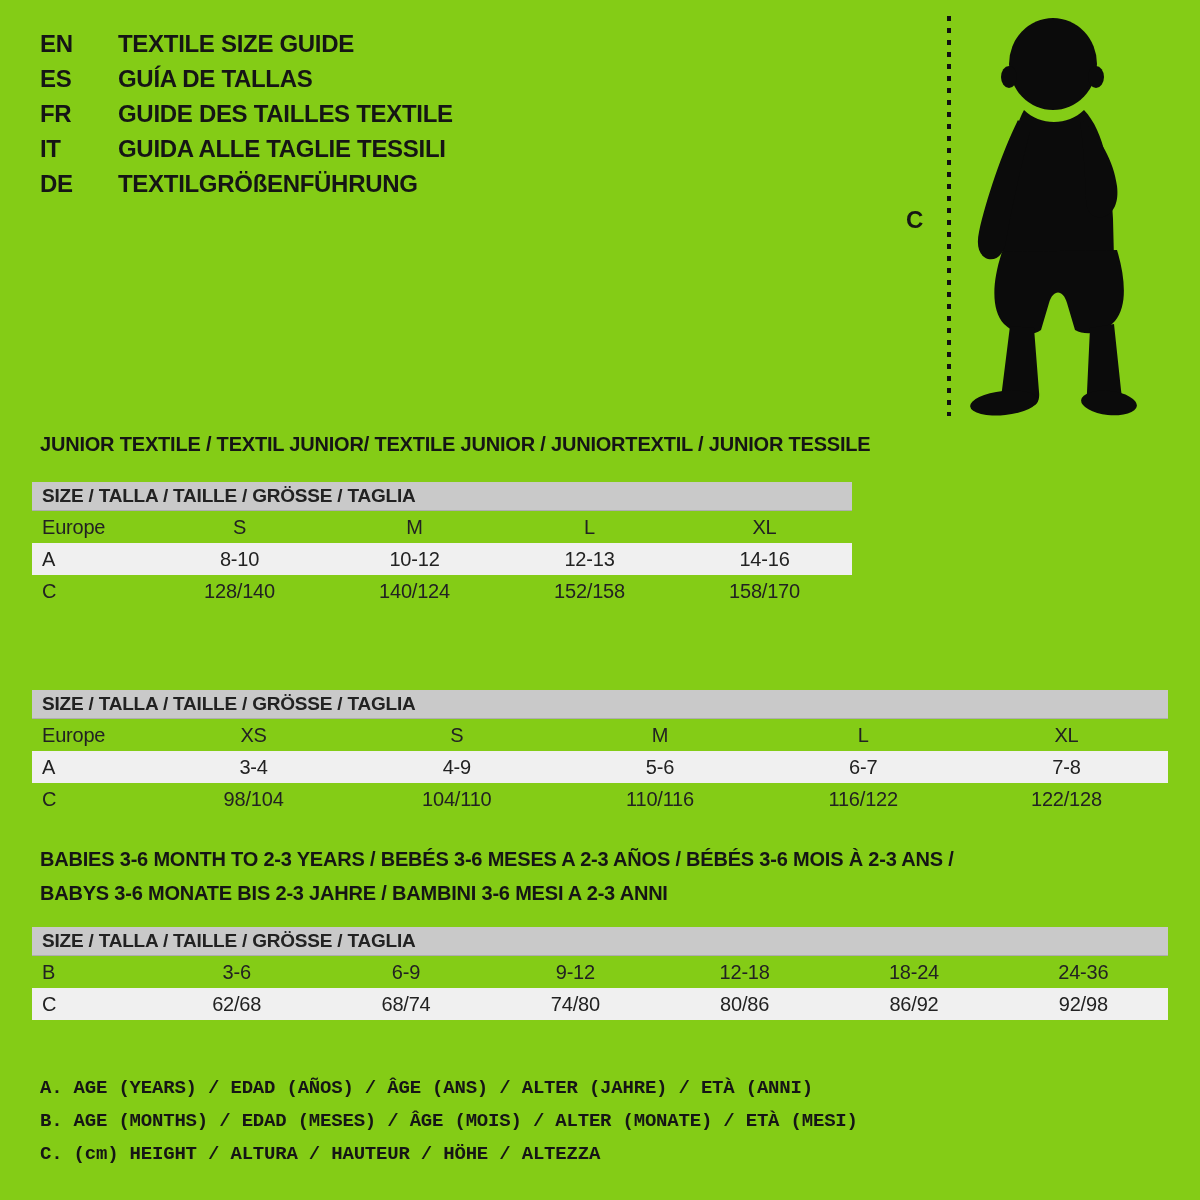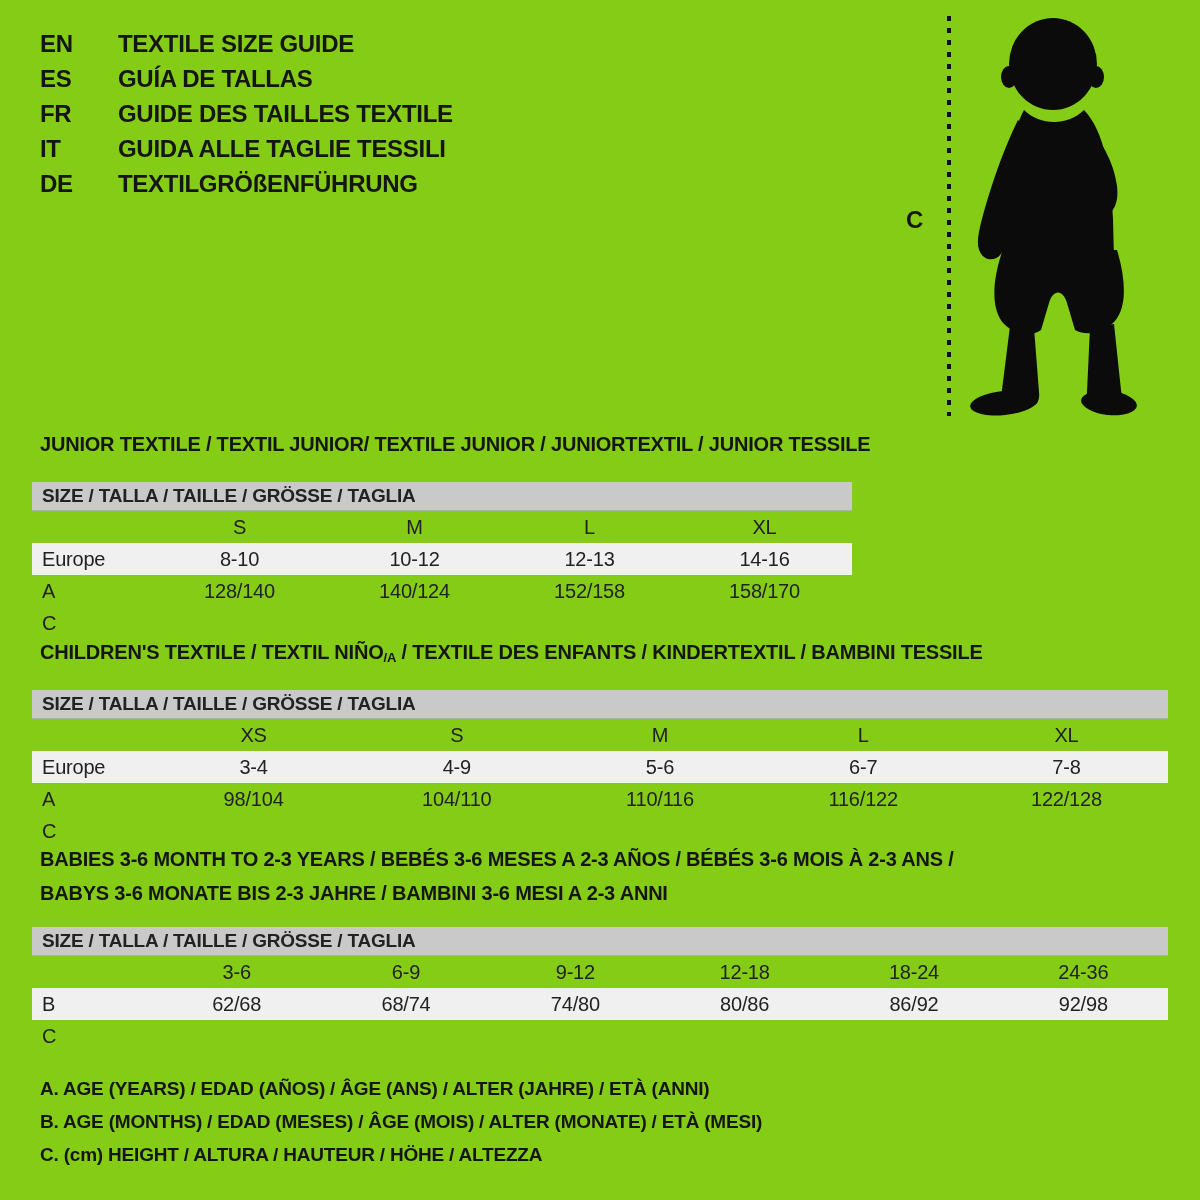--- a/index.html
+++ b/index.html
@@ -28,24 +28,24 @@
   .sec-title .sub{font-size:13px;vertical-align:-3px;}
   .babies-title{line-height:34px;}
   
   .table{position:absolute;left:32px;}
   .thead{
     height:28px;line-height:28px;background:var(--bar);border-bottom:1px solid #aeaeae;
     padding-left:10px;font-size:19px;font-weight:bold;letter-spacing:-0.2px;color:#222;
   }
   .trow{display:flex;height:32px;line-height:32px;font-size:20px;letter-spacing:-0.2px;color:#222;}
   .trow.alt{background:var(--row-alt);}
-  .tlabel{width:110px;padding-left:10px;margin-top:32px;}
+  .tlabel{width:110px;padding-left:10px;}
   .tcell{flex:1;text-align:center;}
   
-  .legend{position:absolute;left:40px;top:1072px;}
+  .legend{position:absolute;left:40px;top:1072px;font-family:Liberation Mono, monospace;}
   .legend-line{height:33px;line-height:33px;font-size:19px;font-weight:bold;letter-spacing:-0.2px;white-space:nowrap;}
 </style>
 </head>
 <body>
 
 <div class="page">
 
   <div class="langs">
     <div class="lang-row">
       <span class="lang-code">EN</span>
@@ -106,23 +106,20 @@
     </div>
     <div class="trow">
       <div class="tlabel">C</div>
       <div class="tcell">128/140</div>
       <div class="tcell">140/124</div>
       <div class="tcell">152/158</div>
       <div class="tcell">158/170</div>
     </div>
   </div>
 
-  <div class="sec-title" style="top:641px;">
-    <span>CHILDREN'S TEXTILE / TEXTIL NIÑO</span><span class="sub">/A</span><span> / TEXTILE DES ENFANTS / KINDERTEXTIL / BAMBINI TESSILE</span>
-  </div>
   <div class="table" style="top:690px;width:1136px;">
     <div class="thead">SIZE / TALLA / TAILLE / GRÖSSE / TAGLIA</div>
     <div class="trow">
       <div class="tlabel">Europe</div>
       <div class="tcell">XS</div>
       <div class="tcell">S</div>
       <div class="tcell">M</div>
       <div class="tcell">L</div>
       <div class="tcell">XL</div>
     </div>

